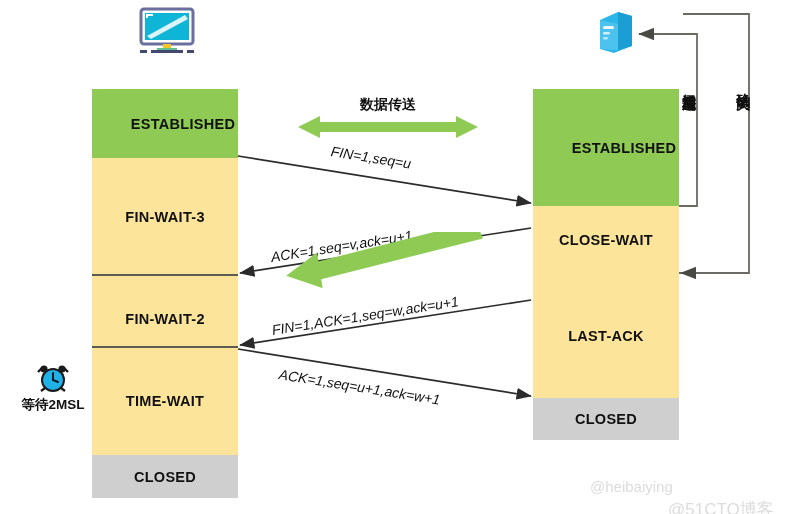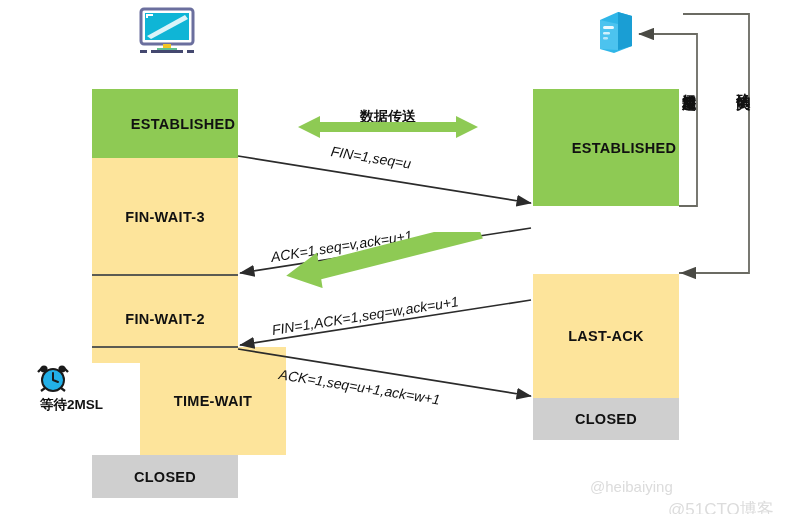--- a/index.html
+++ b/index.html
@@ -84,21 +84,21 @@
     line-height: 1.05;
     letter-spacing: 1px;
   }
 
   
   .timer-note {
     position: absolute;
     font-size: 13.5px;
     font-weight: bold;
     color: #111111;
-    text-align: right;
+    text-align: center;
     white-space: nowrap;
   }
 
   
   .watermark {
     position: absolute;
     color: #dcdcdc;
     white-space: nowrap;
   }
   .wm-a { font-size: 15px; }
@@ -133,27 +133,28 @@
       <path d="M8 14 L26 18 L26 44 L8 43 Z" fill="#4cc3ef"></path>
       <rect x="11" y="20" width="11" height="3" rx="1.5" fill="#ffffff" opacity="0.9"></rect>
       <rect x="11" y="26" width="7" height="2.5" rx="1.2" fill="#ffffff" opacity="0.75"></rect>
       <rect x="11" y="31" width="5" height="2.5" rx="1.2" fill="#ffffff" opacity="0.6"></rect>
     </svg>
   </div>
 
   <div class="state-box st-established" style="left:92px;top:89px;width:146px;height:69px;">ESTABLISHED</div>
   <div class="state-box st-wait" style="left:92px;top:158px;width:146px;height:117px;">FIN-WAIT-3</div>
   <div class="state-box st-wait" style="left:92px;top:275px;width:146px;height:88px;">FIN-WAIT-2</div>
-  <div class="state-box st-wait" style="left:92px;top:347px;width:146px;height:108px;margin-left:48px;">TIME-WAIT</div>
+  <div class="state-box st-wait" style="left:92px;top:347px;width:146px;height:108px;">TIME-WAIT</div>
   <div class="state-box st-closed" style="left:92px;top:455px;width:146px;height:43px;">CLOSED</div>
 
   <div class="divider" style="left:92px;top:274px;width:146px;"></div>
   <div class="divider" style="left:92px;top:346px;width:146px;"></div>
 
   <div class="state-box st-established" style="left:533px;top:89px;width:146px;height:117px;">ESTABLISHED</div>
+  <div class="state-box st-wait" style="left:533px;top:206px;width:146px;height:68px;">CLOSE-WAIT</div>
   <div class="state-box st-wait" style="left:533px;top:274px;width:146px;height:124px;">LAST-ACK</div>
   <div class="state-box st-closed" style="left:533px;top:398px;width:146px;height:42px;">CLOSED</div>
 
   <svg class="abs" style="left:0;top:0;" width="785" height="514">
     <defs>
       <marker id="arrowhead" markerWidth="9" markerHeight="7" refX="8.5" refY="3.5" orient="auto">
         <polygon points="0 0, 9 3.5, 0 7" fill="#2b2b2b"></polygon>
       </marker>
       <marker id="arrowhead-annot" markerWidth="9" markerHeight="7" refX="8.5" refY="3.5" orient="auto">
         <polygon points="0 0, 9 3.5, 0 7" fill="#4a4a44"></polygon>
@@ -172,21 +173,21 @@
 
     <polyline points="679,273 749,273 749,14 683,14" fill="none" stroke="#6b6b63" stroke-width="1.8"></polyline>
     <line x1="749" y1="273" x2="681" y2="273" stroke="#6b6b63" stroke-width="1.8" marker-end="url(#arrowhead-annot)"></line>
   </svg>
 
   <div class="msg-label" style="left:331px;top:143px;transform:rotate(9.1deg);">FIN=1,seq=u</div>
   <div class="msg-label" style="left:271px;top:249px;transform:rotate(-8.8deg);">ACK=1,seq=v,ack=u+1</div>
   <div class="msg-label" style="left:272px;top:322px;transform:rotate(-8.8deg);">FIN=1,ACK=1,seq=w,ack=u+1</div>
   <div class="msg-label" style="left:279px;top:366px;transform:rotate(9.1deg);">ACK=1,seq=u+1,ack=w+1</div>
 
-  <div class="data-arrow-caption" style="left:300px;top:108px;width:176px;">数据传送</div>
+  <div class="data-arrow-caption" style="left:300px;top:96px;width:176px;">数据传送</div>
   <svg class="abs" style="left:298px;top:114px;" width="180" height="26">
     <polygon points="0,13 22,2 22,8 158,8 158,2 180,13 158,24 158,18 22,18 22,24" fill="#8ECA54"></polygon>
   </svg>
 
   <svg class="abs" style="left:285px;top:232px;" width="200" height="56">
     <g transform="rotate(-9 100 28)">
       <polygon points="0,28 34,10 34,19 196,4 200,22 34,37 34,46" fill="#8ECA54"></polygon>
     </g>
   </svg>
 

